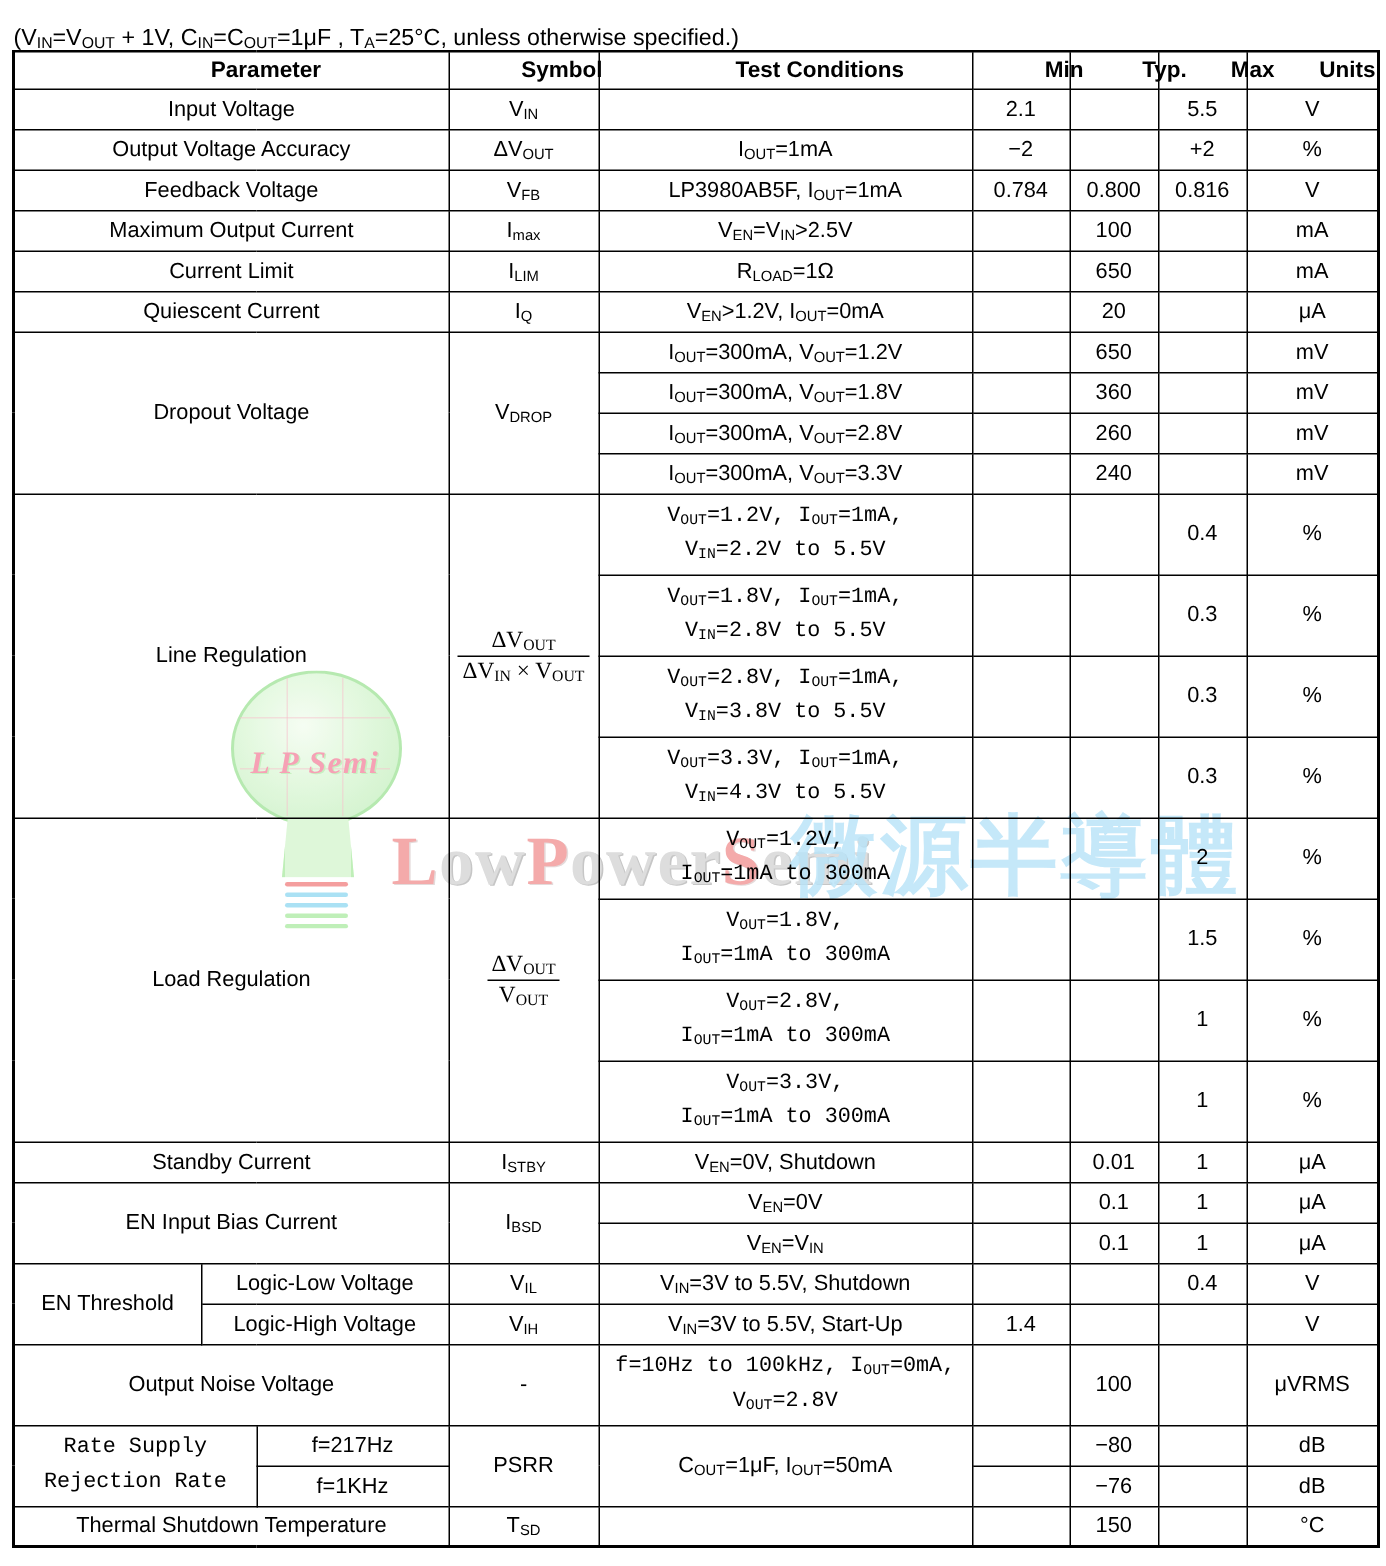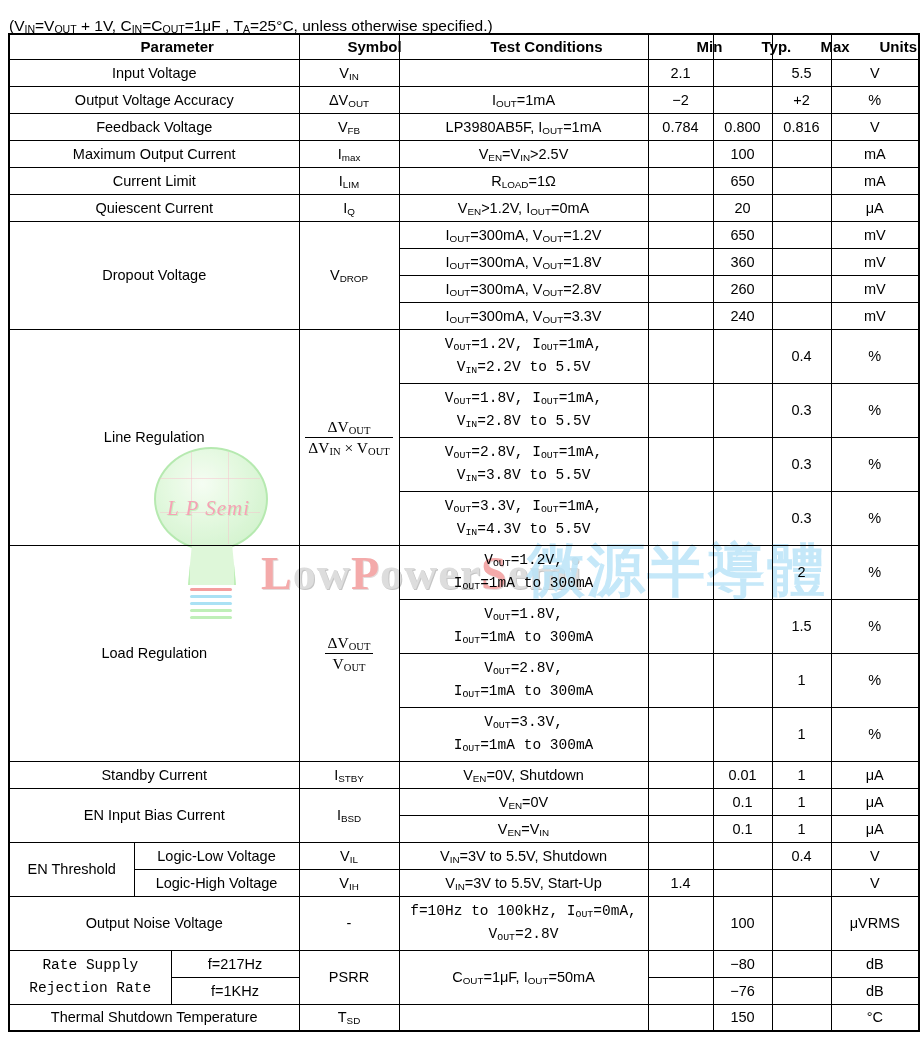--- a/index.html
+++ b/index.html
@@ -42,21 +42,21 @@
   .bulb-grid-h{left:160px;width:100px;height:1px;}
   .bulb-grid-v{top:452px;height:92px;width:1px;}
   .bulb-neck{
     position:absolute;left:188px;top:545px;width:44px;height:40px;
     background:#d9f6d3;border-left:2px solid #b4ecac;border-right:2px solid #b4ecac;
     clip-path:polygon(8% 0,92% 0,100% 100%,0 100%);
   }
   .stripe{position:absolute;left:190px;width:42px;height:3px;border-radius:2px;}
   .bulb-label{
     position:absolute;left:167px;top:496px;font-family:"Liberation Serif",serif;
-    font-weight:normal;font-style:italic;font-size:21px;letter-spacing:1px;
+    font-weight:bold;font-style:italic;font-size:21px;letter-spacing:1px;
     color:#f591a8;text-shadow:1px 1px 0 #bdeeb6;white-space:nowrap;
   }
   .brand{
     position:absolute;left:261px;top:547px;font-family:"Liberation Serif",serif;
     font-weight:bold;font-size:46px;letter-spacing:1px;white-space:nowrap;opacity:.8;
   }
   .brand .cap{color:#ee8181;text-shadow:1px 1px 0 #d8c9c9;}
   .brand .low{color:#cccccc;text-shadow:1px 1px 0 #aaaaaa;}
   .cjk{
     position:absolute;left:527px;top:532px;font-weight:bold;font-size:58px;

